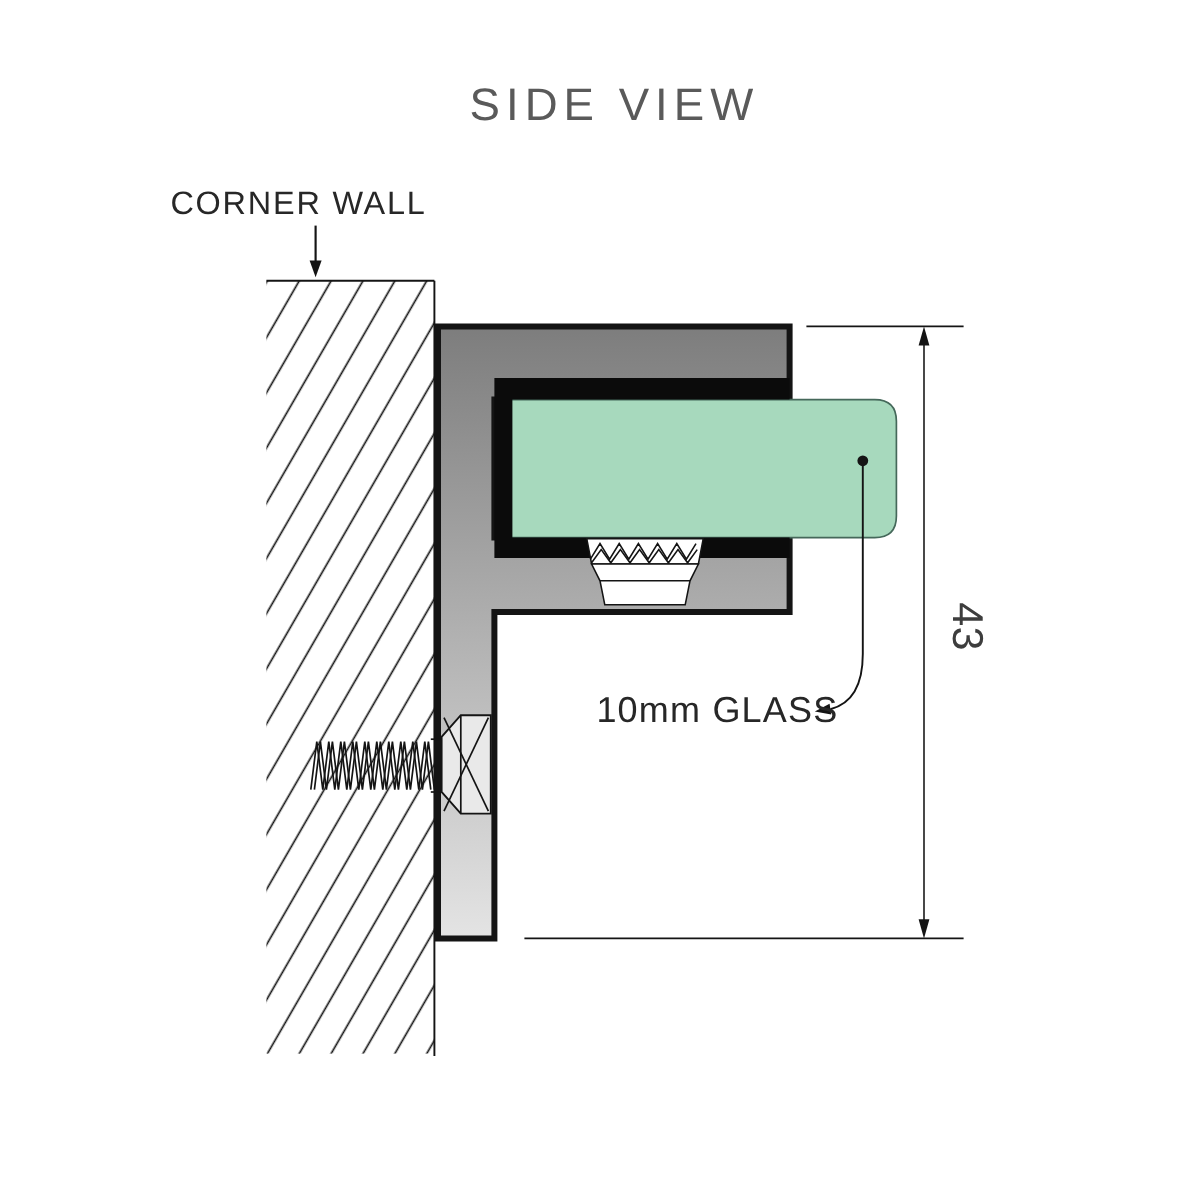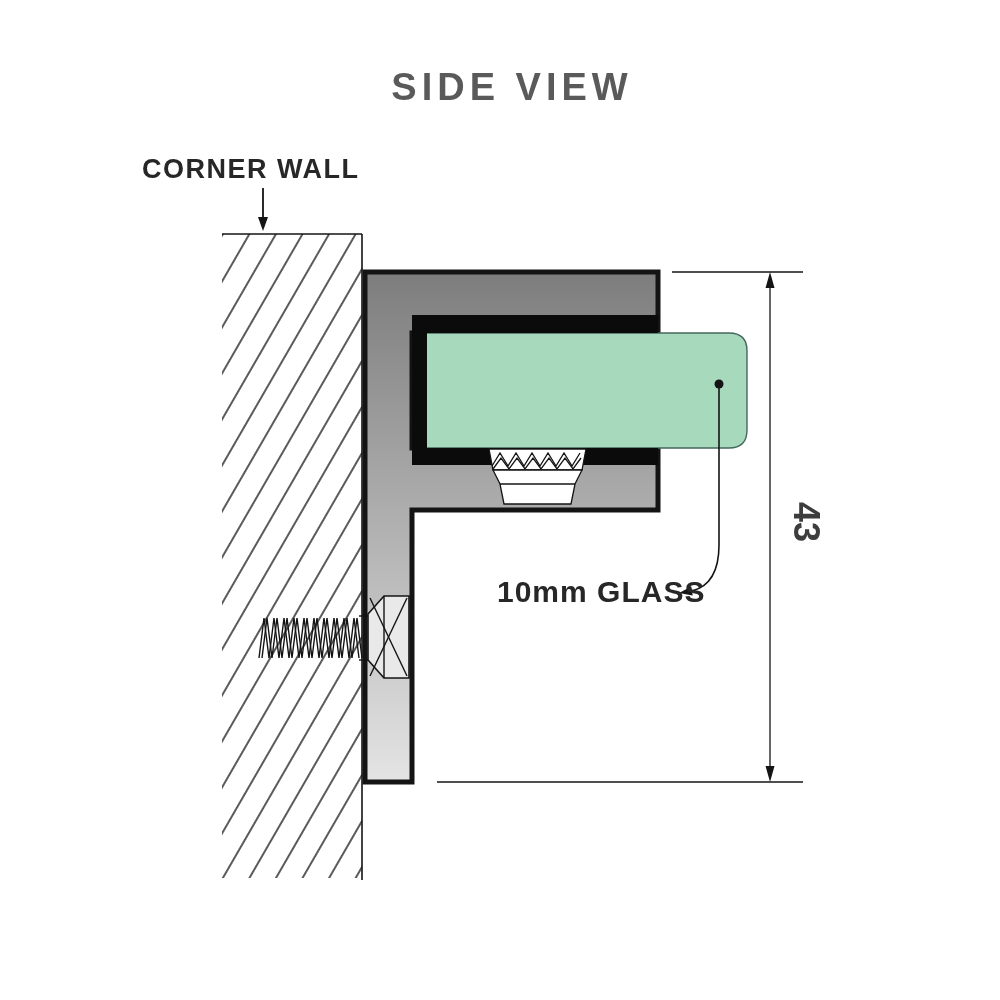--- a/index.html
+++ b/index.html
@@ -10,21 +10,20 @@
     height: 1000px;
     font-family: "Liberation Sans", sans-serif;
   }
   svg text {
     font-family: "Liberation Sans", sans-serif;
   }
   .canvas-wrap {
     width: 1000px;
     height: 1000px;
     background: #ffffff;
-    font-weight: bold;
   }
 </style>
 </head>
 <body>
 
 <div class="canvas-wrap">
 <svg width="1000" height="1000" viewBox="0 0 1000 1000">
 
   <defs>
     <linearGradient id="bracketGrad" x1="0" y1="0" x2="0" y2="1">

